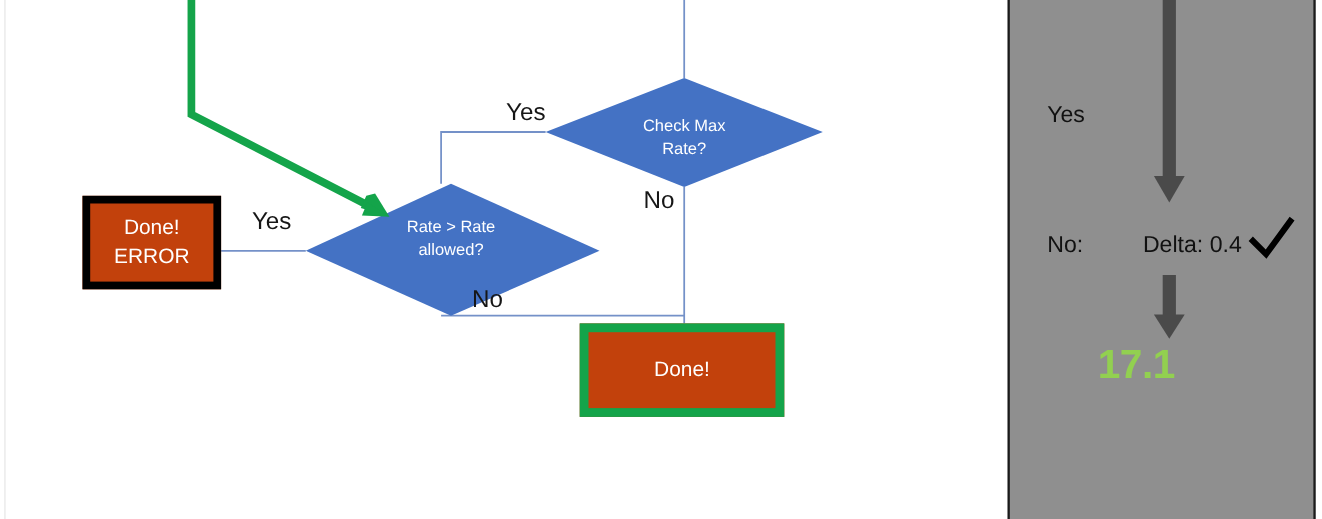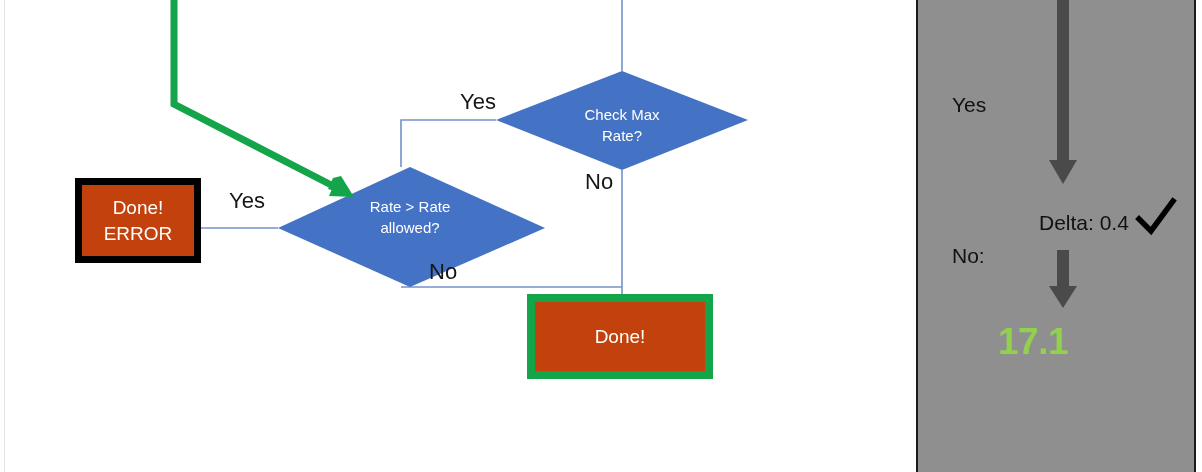--- a/index.html
+++ b/index.html
@@ -98,33 +98,33 @@
     box-sizing: border-box;
   }
   .panel-text {
     position: absolute;
     color: #111111;
     font-size: 21px;
     line-height: 24px;
     white-space: nowrap;
   }
   #panel-yes  { left: 34px;  top: 93px;  }
-  #panel-no   { left: 34px;  top: 211px; margin-top: 33px; }
+  #panel-no   { left: 34px;  top: 211px; }
   #panel-delta{ left: 100px; top: 211px; margin-left: 21px; }
   #panel-check {
     position: absolute;
     left: 216px;
     top: 196px;
     width: 44px;
     height: 44px;
   }
   #panel-value {
     position: absolute;
     left: 0;
-    top: 320px;
+    top: 310px;
     width: 230px;
     text-align: center;
     color: #92D050;
     font-size: 37px;
     font-weight: bold;
     line-height: 44px;
     letter-spacing: -0.5px;
   }
   .panel-arrow {
     position: absolute;

